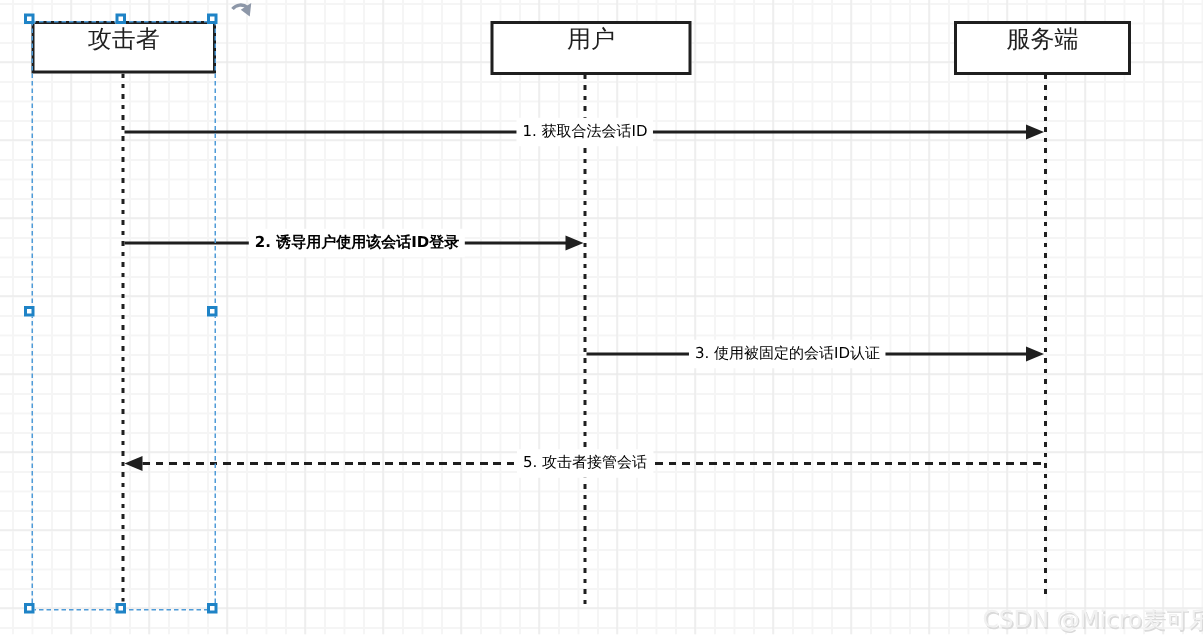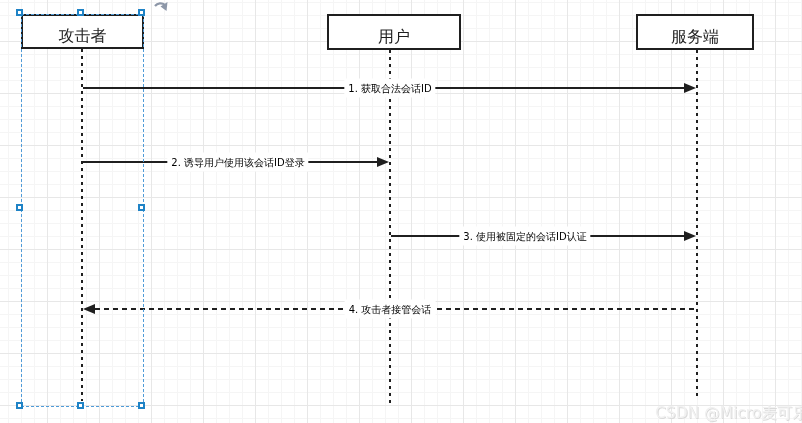--- a/index.html
+++ b/index.html
@@ -32,21 +32,21 @@
     position: absolute; left: 655px; top: 403px;
     font-size: 15.5px; white-space: nowrap;
     color: #f1f1f1; text-shadow: 1px 1px 0 #dadada;
     z-index: 1; user-select: none;
   }
 
   
   .actor {
     position: absolute; top: 14px; height: 35px;
     background: #fff; border: 2px solid #1f1f1f;
-    display: flex; align-items: flex-end; justify-content: center;
+    display: flex; align-items: flex-start; justify-content: center;
     font-size: 16px; color: #1f1f1f;
     z-index: 3;
   }
   .actor-attacker { left: 21px; width: 123px; }
   .actor-user     { left: 327px; width: 134px; height: 36px; }
   .actor-server   { left: 636px; width: 118px; height: 36px; }
 
   
   .lifeline {
     position: absolute; width: 2px; z-index: 2;
@@ -116,33 +116,33 @@
 
   <div class="msg" style="left:0; top:88px;">
     <div class="msg-line" style="left:83px; width:602px;"></div>
     <div class="arrow-right" style="left:684px;"></div>
     <div class="msg-label" style="left:390px;">1. 获取合法会话ID</div>
   </div>
 
   <div class="msg" style="left:0; top:162px;">
     <div class="msg-line" style="left:83px; width:295px;"></div>
     <div class="arrow-right" style="left:377px;"></div>
-    <div class="msg-label" style="left:238px;">2. 诱导用户使用该会话ID登录</div>
+    <div class="msg-label" style="left:238px;font-weight:bold;">2. 诱导用户使用该会话ID登录</div>
   </div>
 
   <div class="msg" style="left:0; top:236px;">
     <div class="msg-line" style="left:391px; width:294px;"></div>
     <div class="arrow-right" style="left:684px;"></div>
     <div class="msg-label" style="left:525px;">3. 使用被固定的会话ID认证</div>
   </div>
 
   <div class="msg" style="left:0; top:309px;">
     <div class="msg-line dashed" style="left:95px; width:602px;"></div>
     <div class="arrow-left" style="left:83px;"></div>
-    <div class="msg-label" style="left:390px;">4. 攻击者接管会话</div>
+    <div class="msg-label" style="left:390px;">5. 攻击者接管会话</div>
   </div>
 
   <div class="sel-rect"></div>
 
   <div class="rotate-handle">
     <svg width="18" height="16" viewBox="0 0 18 16">
       <path d="M3 6 A 7 7 0 0 1 13 5" fill="none" stroke="#8d97a8" stroke-width="2.2"></path>
       <path d="M15.5 2 L14.5 11 L8.5 6.5 Z" fill="#8d97a8"></path>
     </svg>
   </div>

